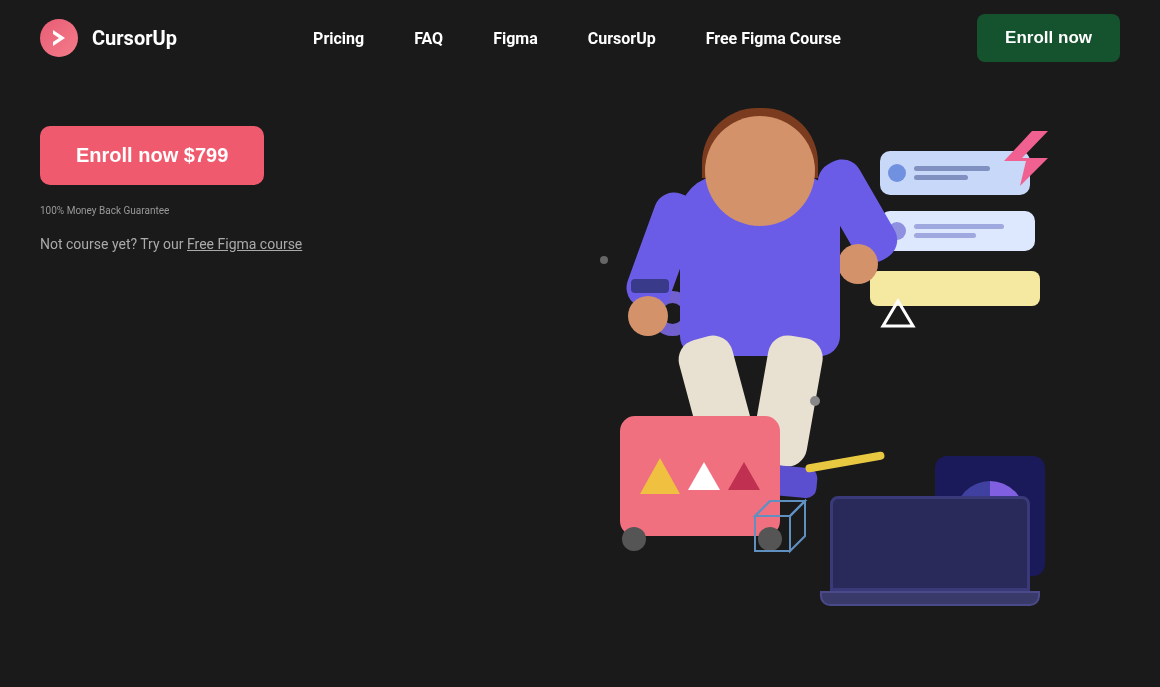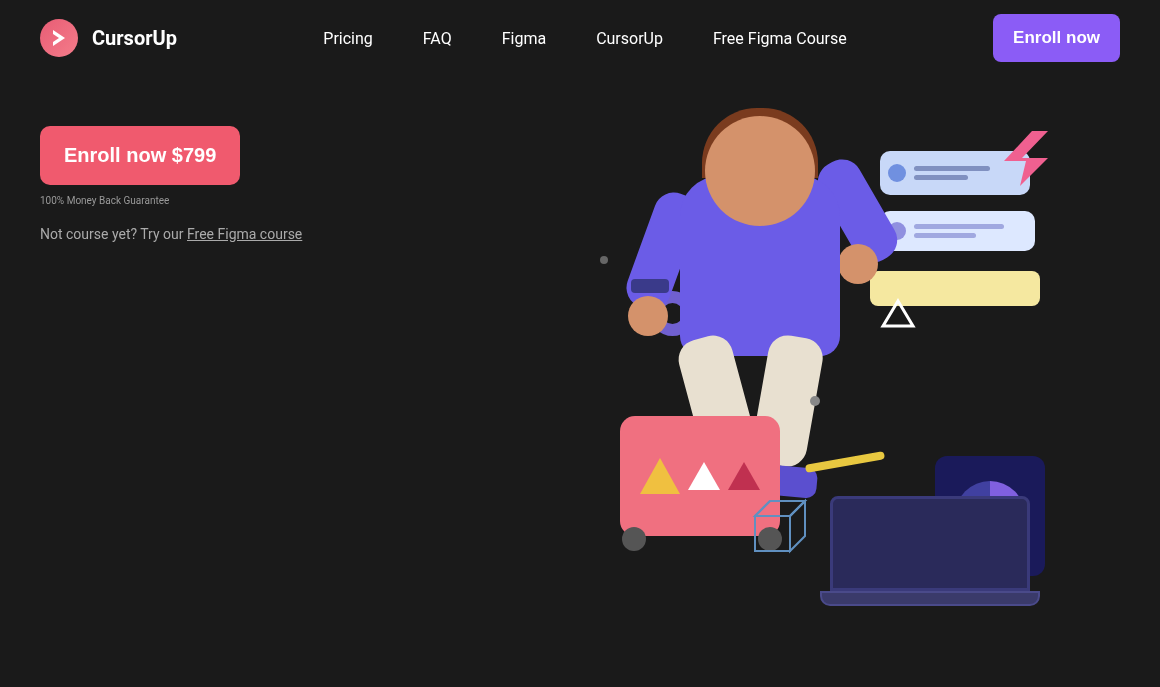--- a/index.html
+++ b/index.html
@@ -49,35 +49,36 @@
     .logo-text {
       font-size: 20px;
       font-weight: 700;
       color: #ffffff;
     }
 
     .nav-links {
       display: flex;
       align-items: flex-end;
       gap: 50px;
+      font-weight: bold;
     }
 
     .nav-link {
       font-size: 16px;
       color: #ffffff;
       text-decoration: none;
       cursor: pointer;
       white-space: nowrap;
     }
 
     .enroll-btn {
-      background-color: #8b5cf6;
+      background-color: #14532d;
       color: #ffffff;
       border: none;
-      padding: 14px 20px;
+      padding: 14px 28px;
       font-size: 17px;
       font-weight: 600;
       border-radius: 8px;
       cursor: pointer;
       white-space: nowrap;
     }
 
     
     .hero {
       display: flex;
@@ -114,27 +115,27 @@
       color: #cccccc;
       line-height: 1.5;
       margin-bottom: 36px;
       max-width: 430px;
     }
 
     .enroll-hero-btn {
       background-color: #f05a6e;
       color: #ffffff;
       border: none;
-      padding: 18px 24px;
+      padding: 18px 36px;
       font-size: 20px;
       font-weight: 700;
       border-radius: 10px;
       cursor: pointer;
       display: inline-block;
-      margin-bottom: 10px;
+      margin-bottom: 20px;
     }
 
     .money-back {
       font-size: 10px;
       color: #999999;
       margin-bottom: 20px;
     }
 
     .not-ready {
       font-size: 14px;

